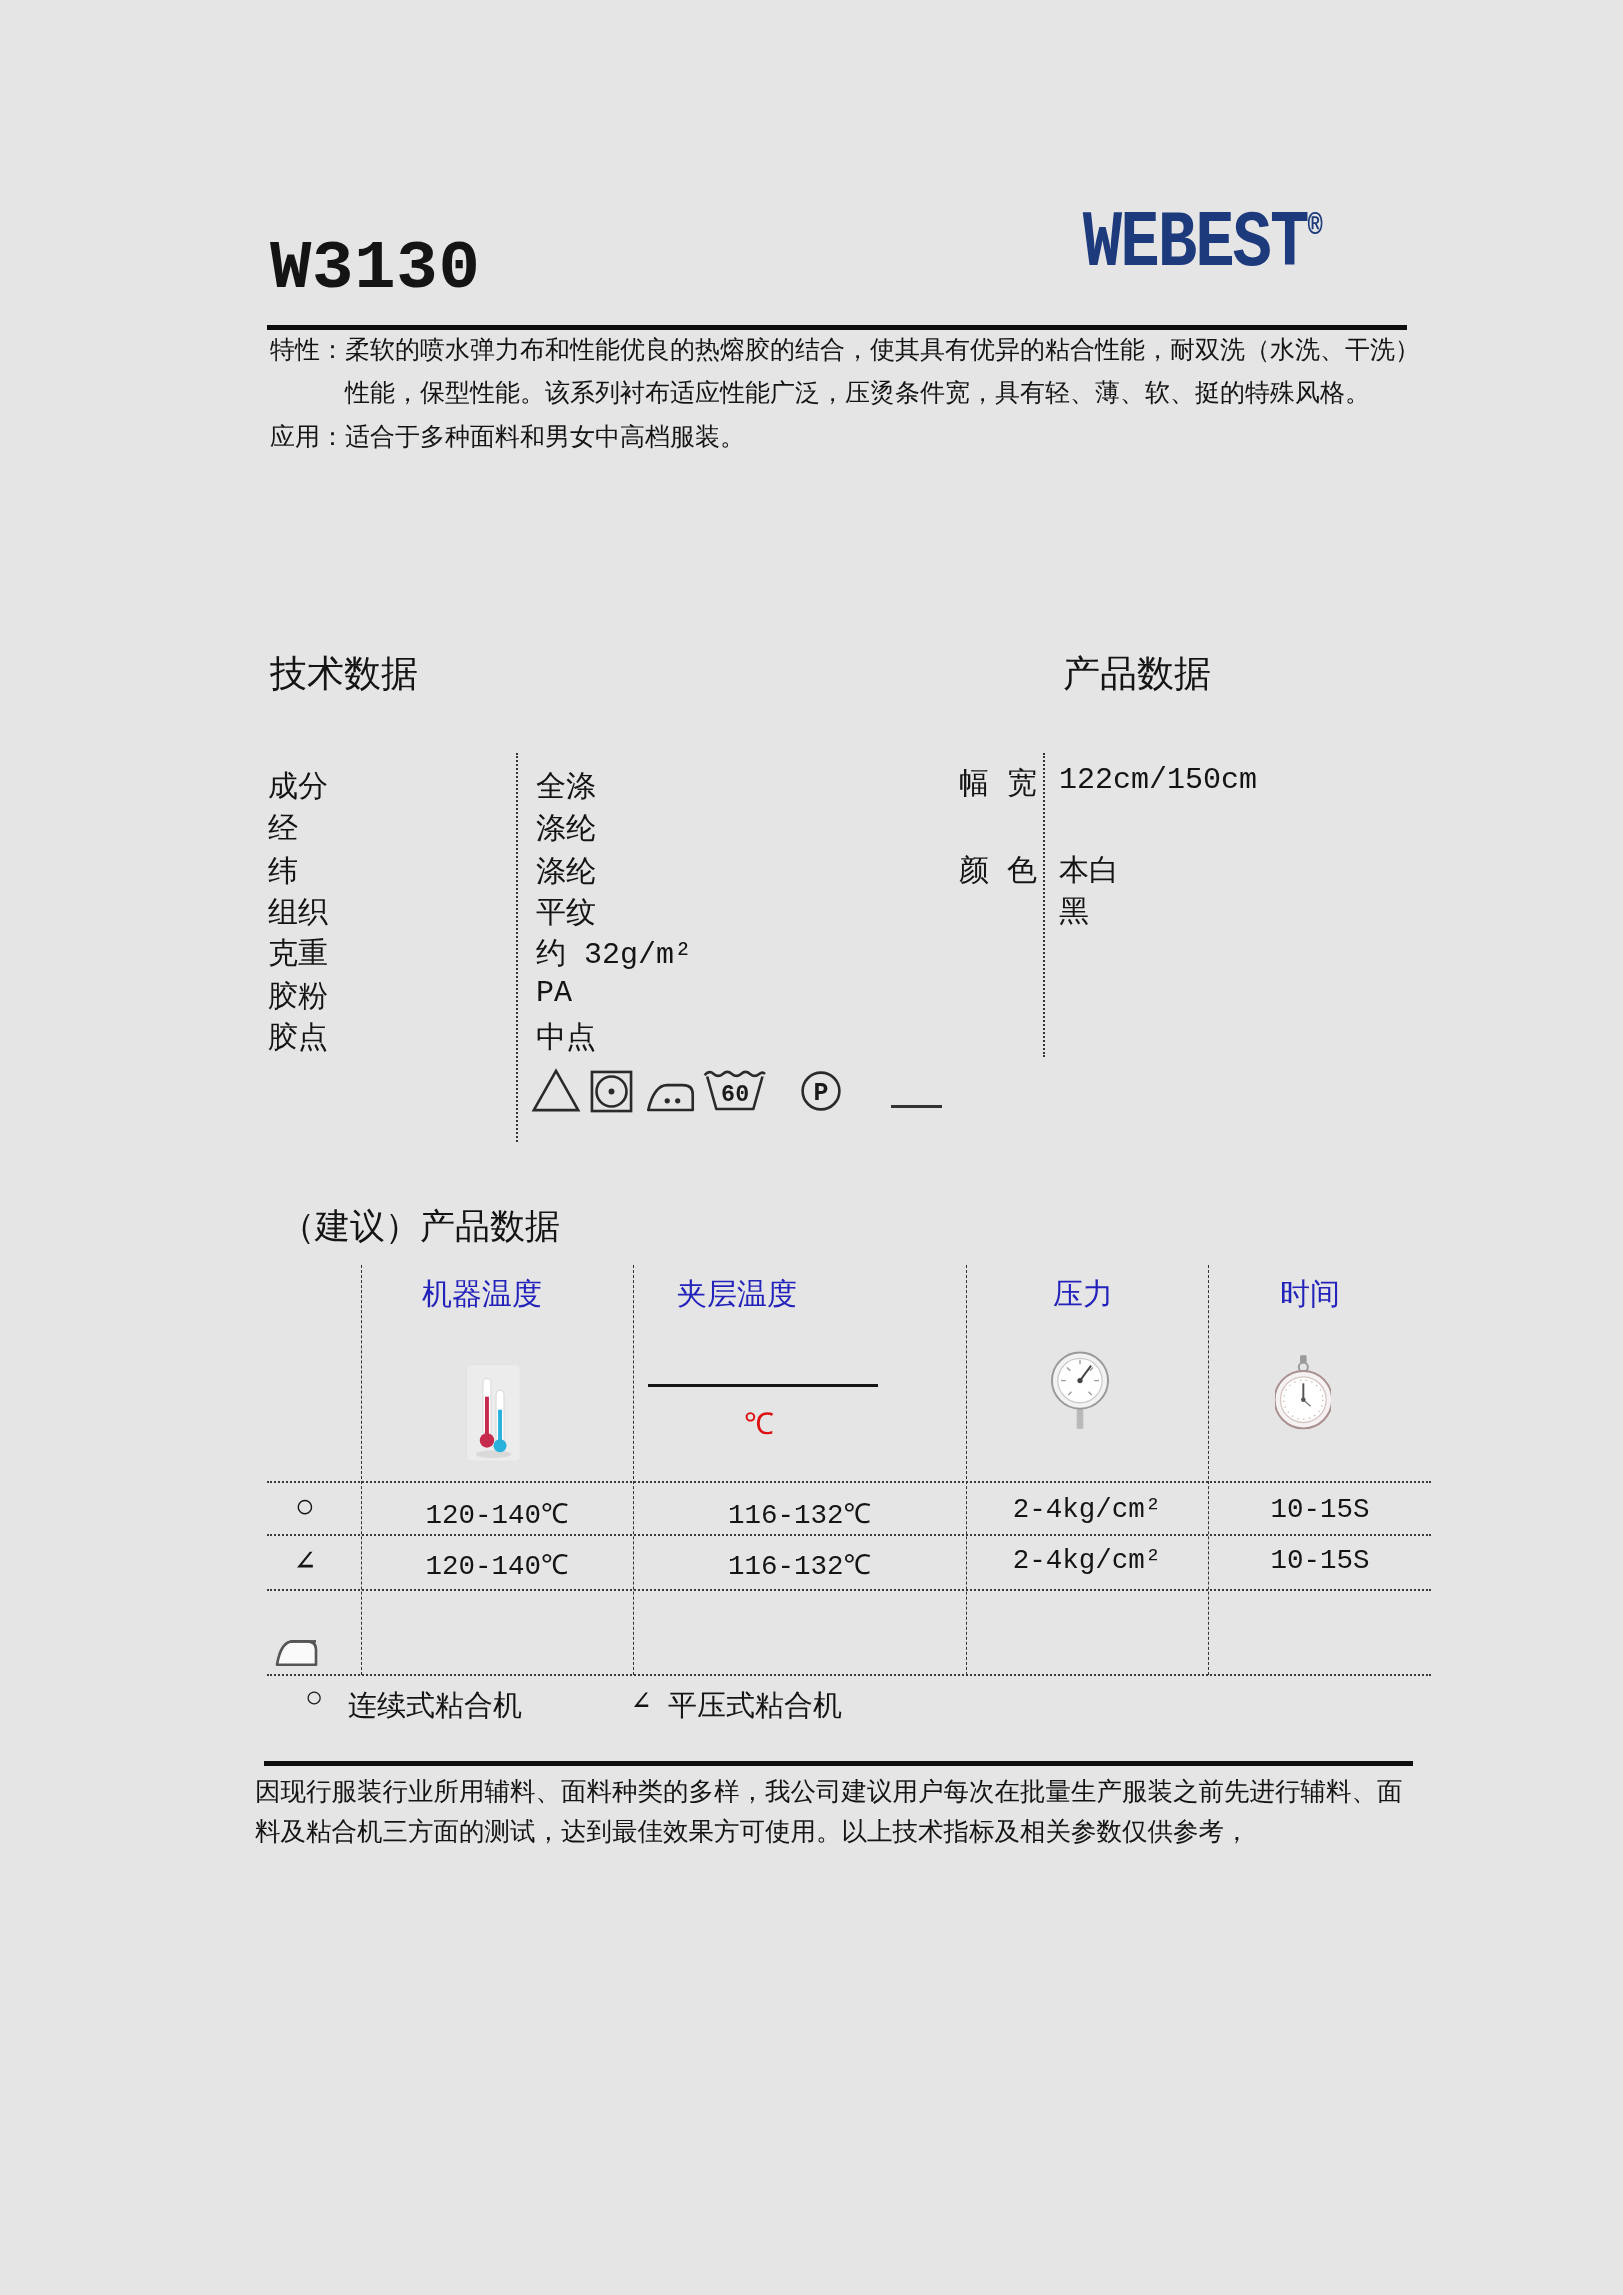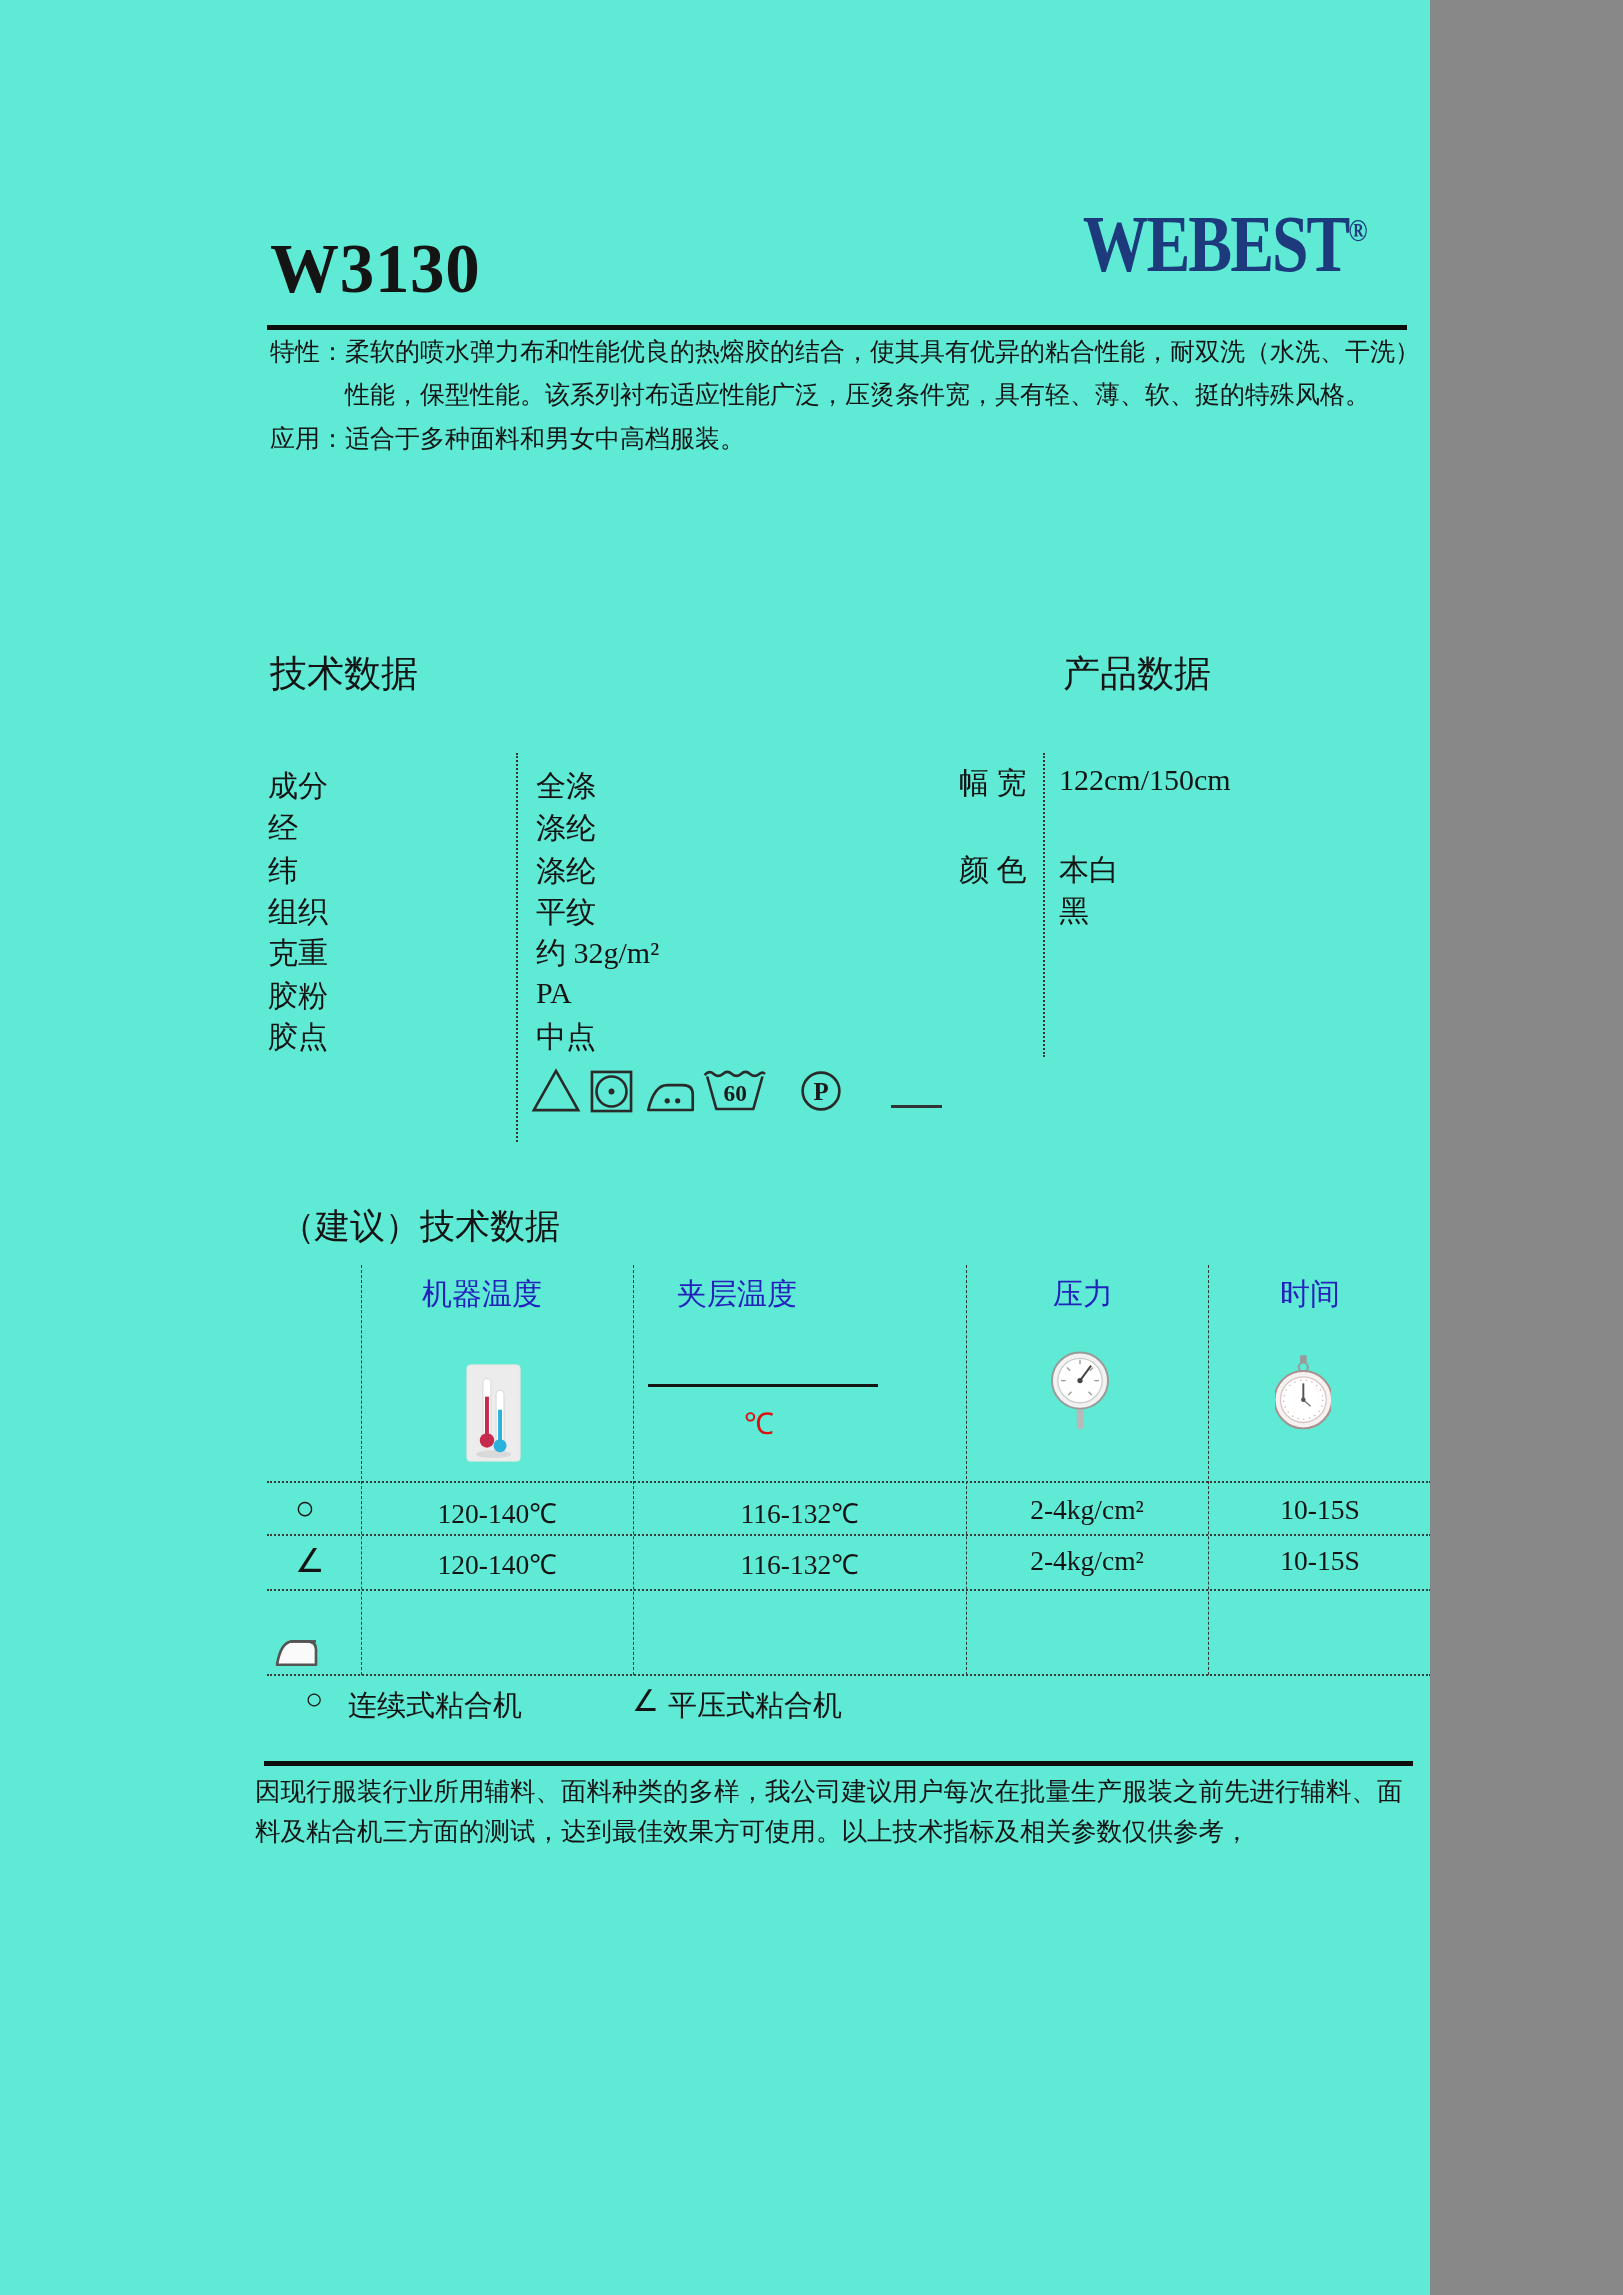--- a/index.html
+++ b/index.html
@@ -1,19 +1,19 @@
 <!DOCTYPE html>
 <html style="font-size:10.5px"><head>
 <meta charset="utf-8">
 <style>
   html,body{margin:0;padding:0;background:#888;}
   *{box-sizing:border-box;}
   .page{
-    position:relative;width:1430px;height:2295px;background:#5eead4;
-    font-family:Liberation Serif, serif;color:#141414;overflow:hidden;
+    position:relative;width:1623px;height:2295px;background:#e5e5e5;
+    font-family:Liberation Mono, monospace;color:#141414;overflow:hidden;
   }
   .abs{position:absolute;white-space:nowrap;}
 
   
   .model{left:270px;top:230px;font-size:69px;font-weight:bold;letter-spacing:0.7px;}
   .logo{left:1080px;top:204px;width:281px;text-align:left;color:#1c3a7c;}
   .logo-en{font-size:67px;font-weight:bold;letter-spacing:-2px;line-height:1;transform:scale(0.98,1.2);transform-origin:center top;}
   .logo-en .reg{font-size:26px;vertical-align:25px;letter-spacing:0;}
   .logo-cn{font-size:39px;font-weight:bold;letter-spacing:5.9px;margin-top:10.5px;white-space:nowrap;}
   .rule{background:#0d0d0d;height:4.6px;}
@@ -136,21 +136,21 @@
     <path d="M4 14 Q11 6 18 12 Q25 18 32 12 Q39 6 46 12 Q53 18 60 12 Q67 6 74 12 Q81 18 88 12 Q93 8 97 12" fill="none" stroke="#2a2a2a" stroke-width="4"></path>
     <path d="M8 16 L22 66 L79 66 L93 16" fill="none" stroke="#2a2a2a" stroke-width="4" stroke-linejoin="round"></path>
     <text x="51" y="54" font-size="36" font-weight="bold" text-anchor="middle" fill="#1a1a1a">60</text>
   </svg>
   <svg class="ci ci-p" width="42" height="42" viewBox="0 0 64 64">
     <circle cx="32" cy="32" r="28" fill="none" stroke="#2a2a2a" stroke-width="4"></circle>
     <text x="32" y="45" font-size="38" font-weight="bold" text-anchor="middle" fill="#1a1a1a">P</text>
   </svg>
   <div class="ci ci-flat"></div>
 
-  <div class="abs bond-title">（建议）技术数据</div>
+  <div class="abs bond-title">（建议）产品数据</div>
 
   <div class="dash-v bv1"></div>
   <div class="dash-v bv2"></div>
   <div class="dash-v bv3"></div>
   <div class="dash-v bv4"></div>
   <div class="dot-h bh1"></div>
   <div class="dot-h bh2"></div>
   <div class="dot-h bh3"></div>
   <div class="dot-h bh4"></div>
 

